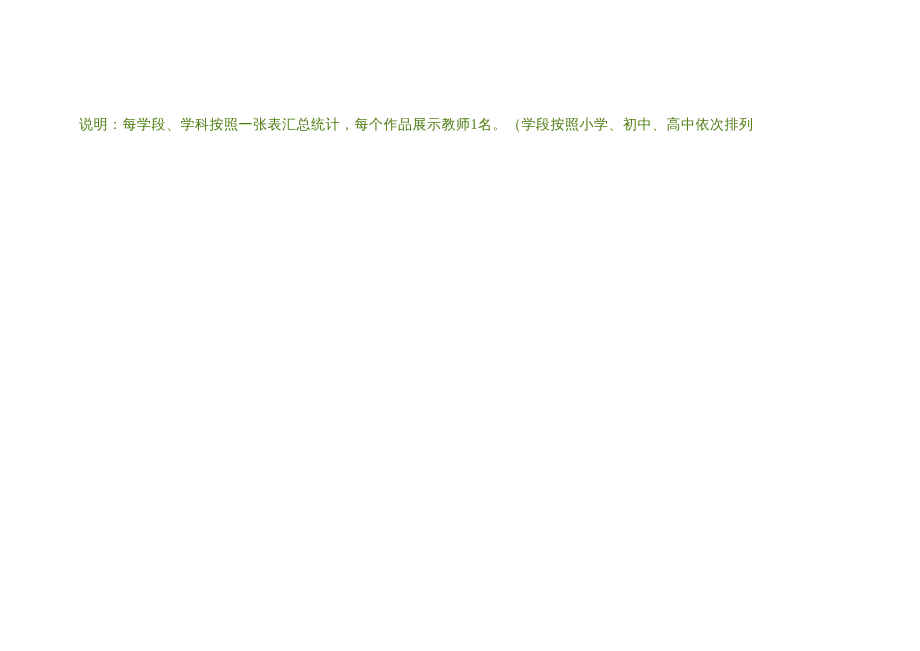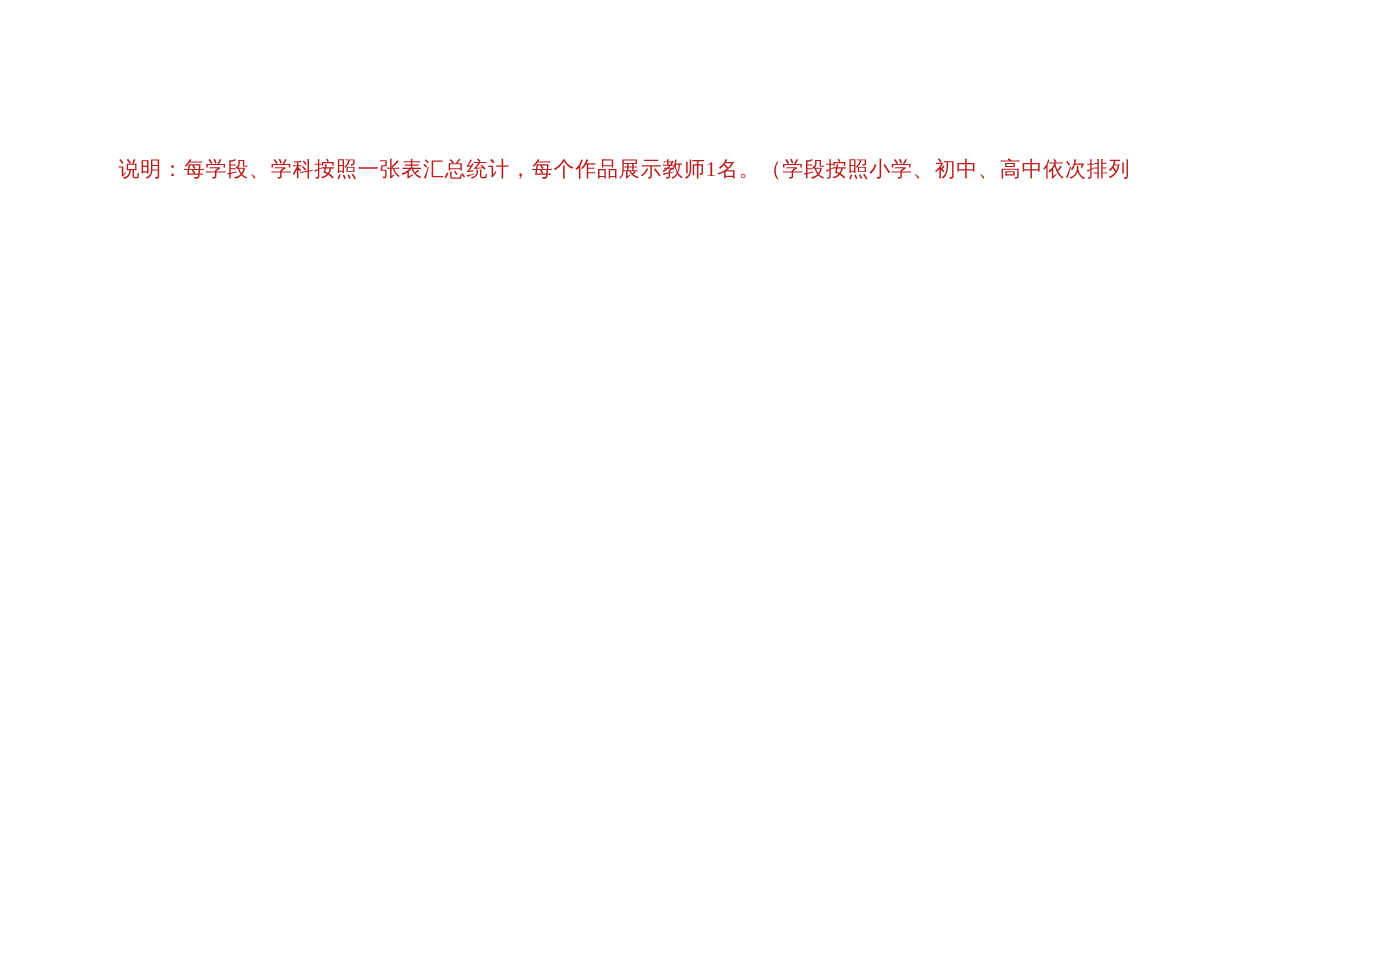--- a/index.html
+++ b/index.html
@@ -9,24 +9,24 @@
     }
     body {
       width: 920px;
       height: 651px;
       background-color: #ffffff;
       font-family: "SimSun", "宋体", serif;
       position: relative;
     }
     .content-text {
       position: absolute;
-      top: 104px;
+      top: 116px;
       left: 79px;
       font-size: 14px;
-      color: #b91c1c;
+      color: #4d7c0f;
       letter-spacing: 0.5px;
       white-space: nowrap;
       font-family: Liberation Serif, serif;
     }
   </style>
 </head>
 <body>
 
 <div class="content-text">说明：每学段、学科按照一张表汇总统计，每个作品展示教师1名。（学段按照小学、初中、高中依次排列</div>
 

